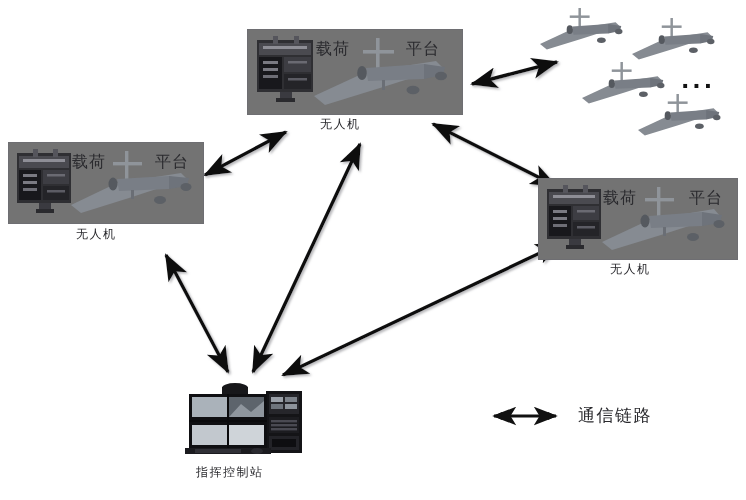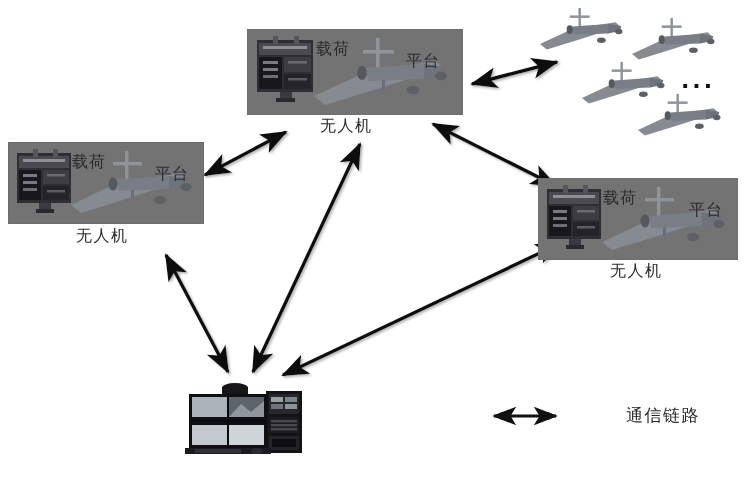--- a/index.html
+++ b/index.html
@@ -22,37 +22,36 @@
   }
 
   .lbl-cn{
     position:absolute;
     font-family:"DejaVu Sans","Liberation Sans",sans-serif;
     color:#2a2a2e;
     white-space:nowrap;
     letter-spacing:1px;
   }
   .payload-lbl{font-size:16px;}
-  .platform-lbl{font-size:16px;margin-top:12px;}
+  .platform-lbl{font-size:16px;}
   .box-caption{
     position:absolute;
-    font-size:16px;
+    font-size:12px;
     color:#2a2a2e;
     white-space:nowrap;
     letter-spacing:1.5px;
     font-family:Liberation Serif, serif;
   }
   .legend-text{
     position:absolute;
     font-size:17px;
     color:#2a2a2e;
     white-space:nowrap;
     letter-spacing:1.5px;
     font-family:"DejaVu Sans","Liberation Sans",sans-serif;
-    margin-left:48px;
   }
   .dots{
     position:absolute;
     font-size:22px;
     font-weight:bold;
     color:#111;
     letter-spacing:3px;
     line-height:1;
     font-family:"DejaVu Sans",sans-serif;
   }
@@ -289,20 +288,21 @@
       <rect x="46" y="12" width="2" height="54" fill="#0a0a0c"></rect>
       <rect x="8" y="38" width="78" height="2" fill="#0a0a0c"></rect>
     </g>
 
     <g>
       <rect x="4" y="66" width="86" height="6" fill="#1b1b1f"></rect>
       <rect x="14" y="67" width="46" height="4" fill="#303036"></rect>
       <ellipse cx="76" cy="69" rx="6" ry="3" fill="#2a2a30"></ellipse>
     </g>
   </svg>
+  <span class="box-caption" style="left:196px;top:464px;">指挥控制站</span>
 
   <svg class="abs" style="left:486px;top:405px;" width="78" height="22" viewBox="0 0 78 22">
     <line x1="8" y1="11" x2="70" y2="11" stroke="#111111" stroke-width="3" marker-start="url(#ah2)" marker-end="url(#ah)"></line>
     <path d="M8,11 L16,7 L16,15 Z" fill="#111111"></path>
     <path d="M70,11 L62,7 L62,15 Z" fill="#111111"></path>
   </svg>
   <span class="legend-text" style="left:578px;top:404px;">通信链路</span>
 
 </div>
 

